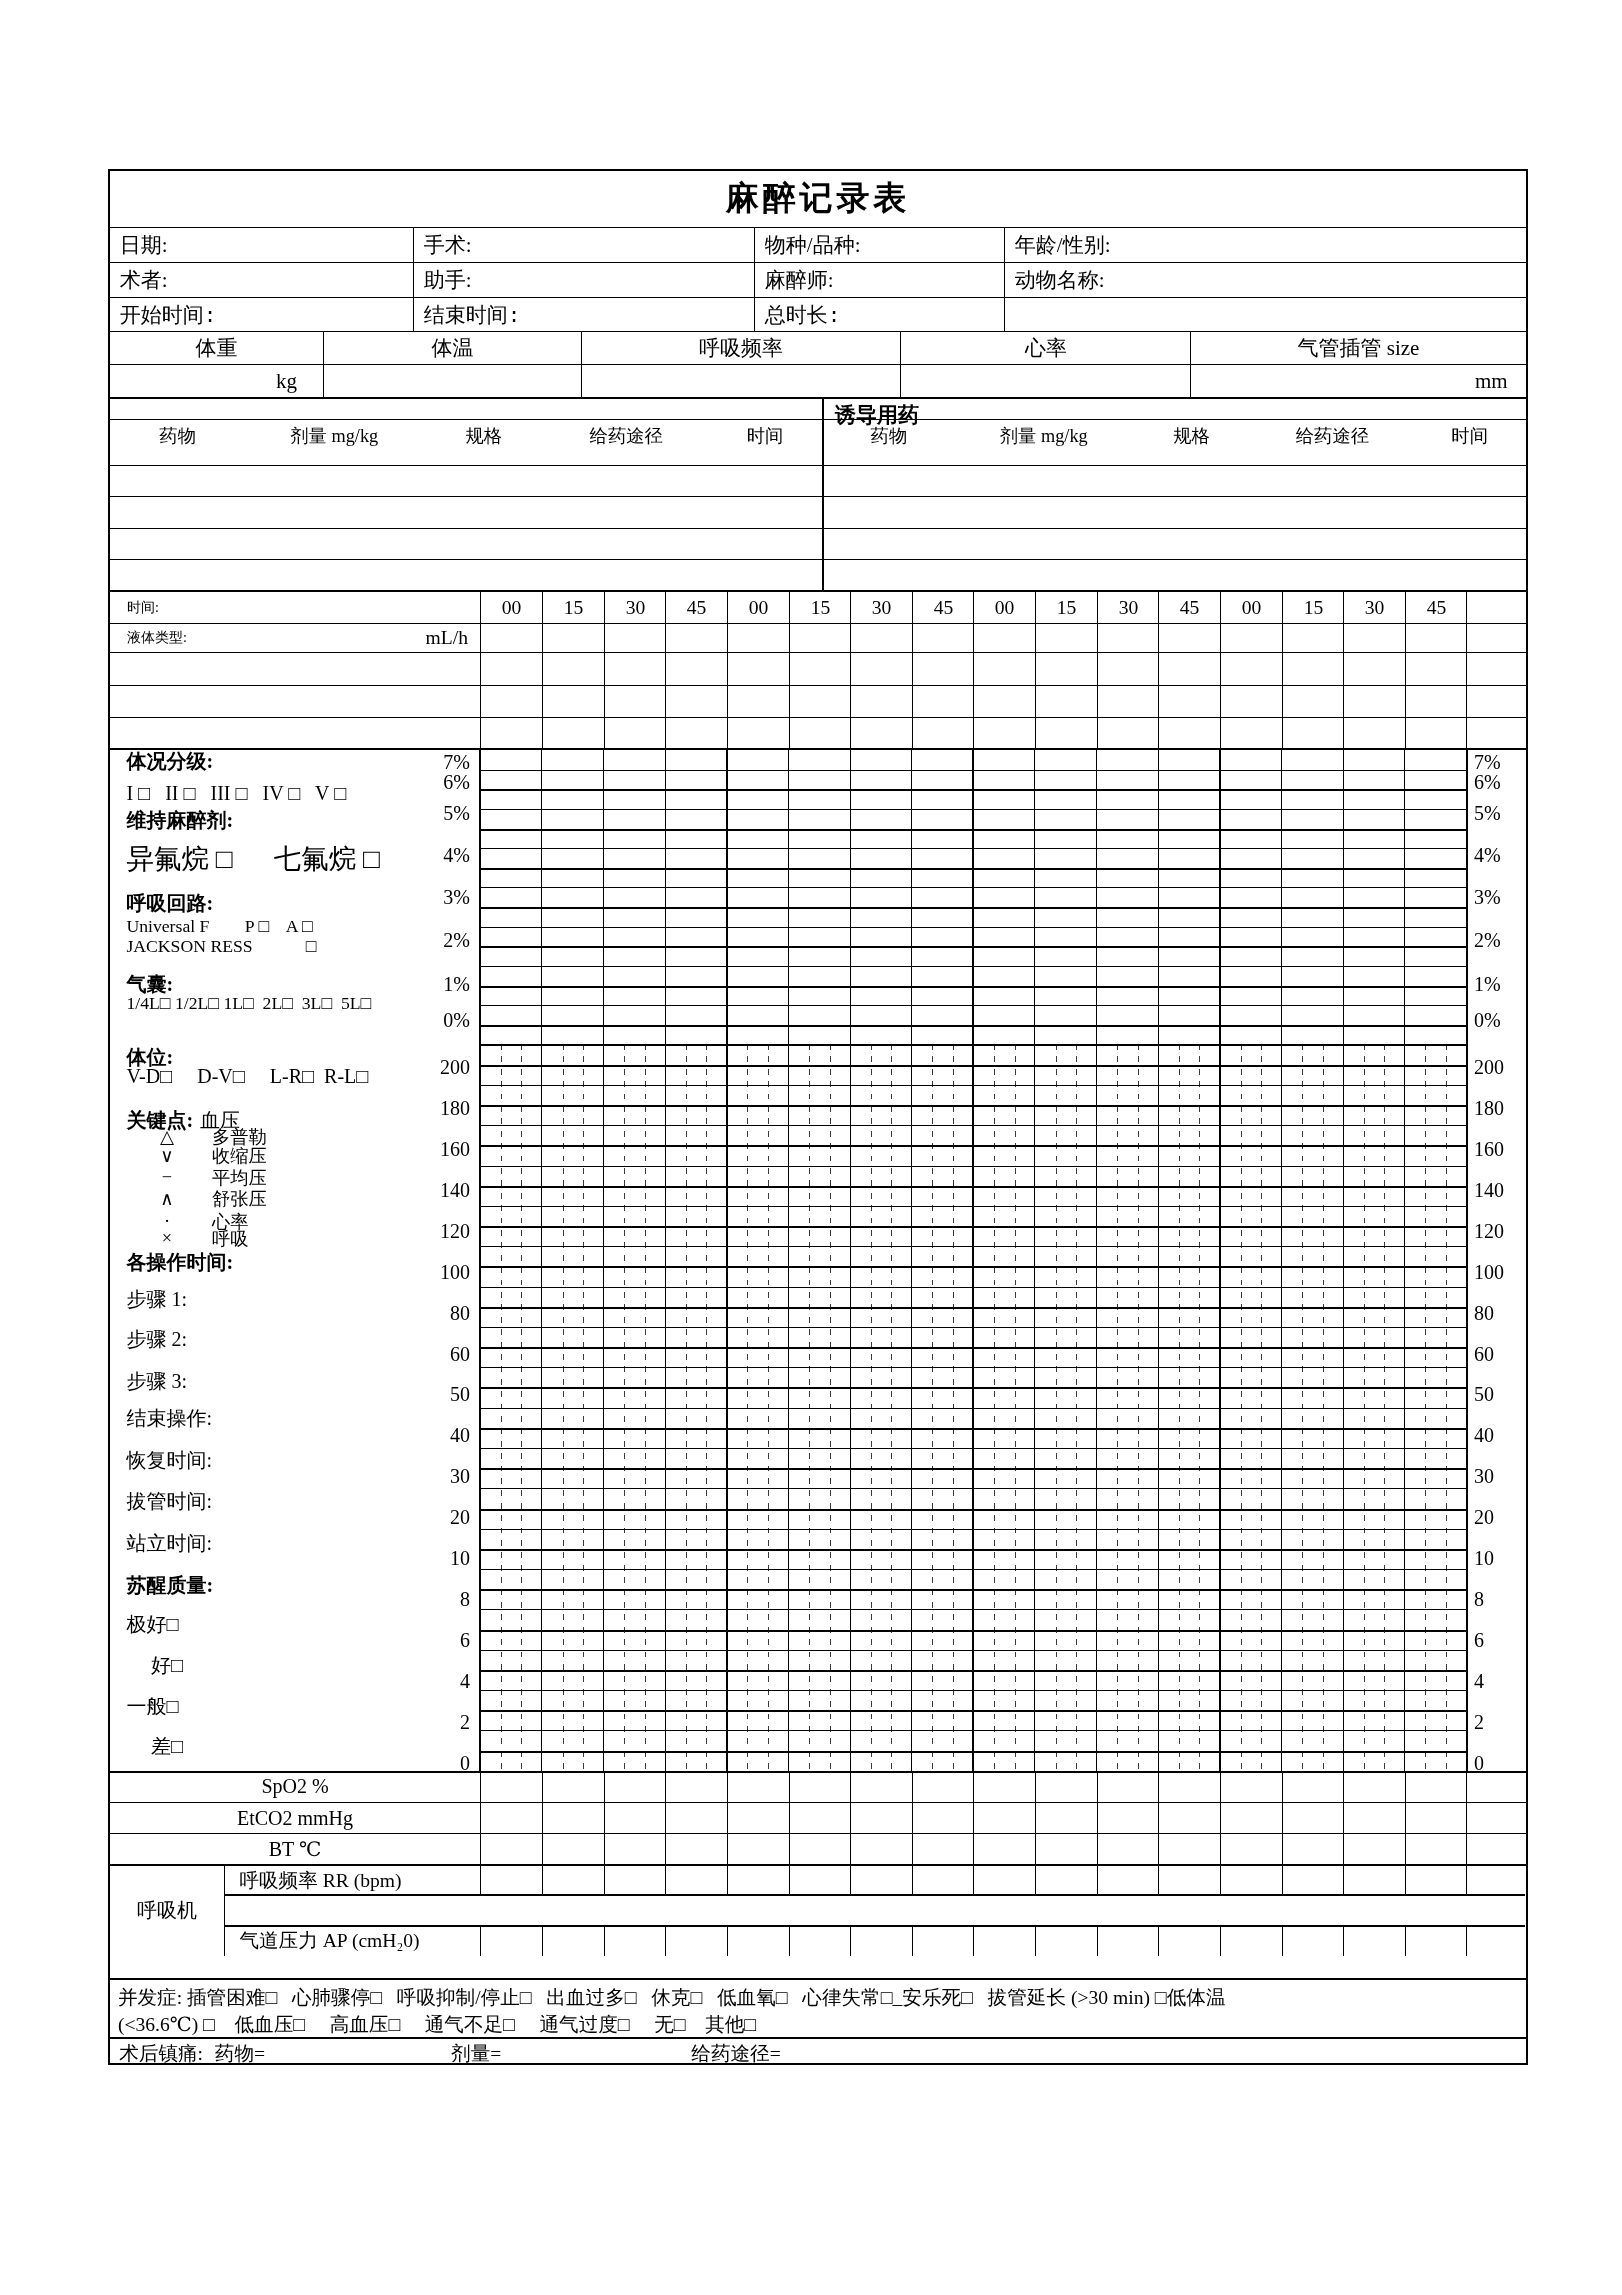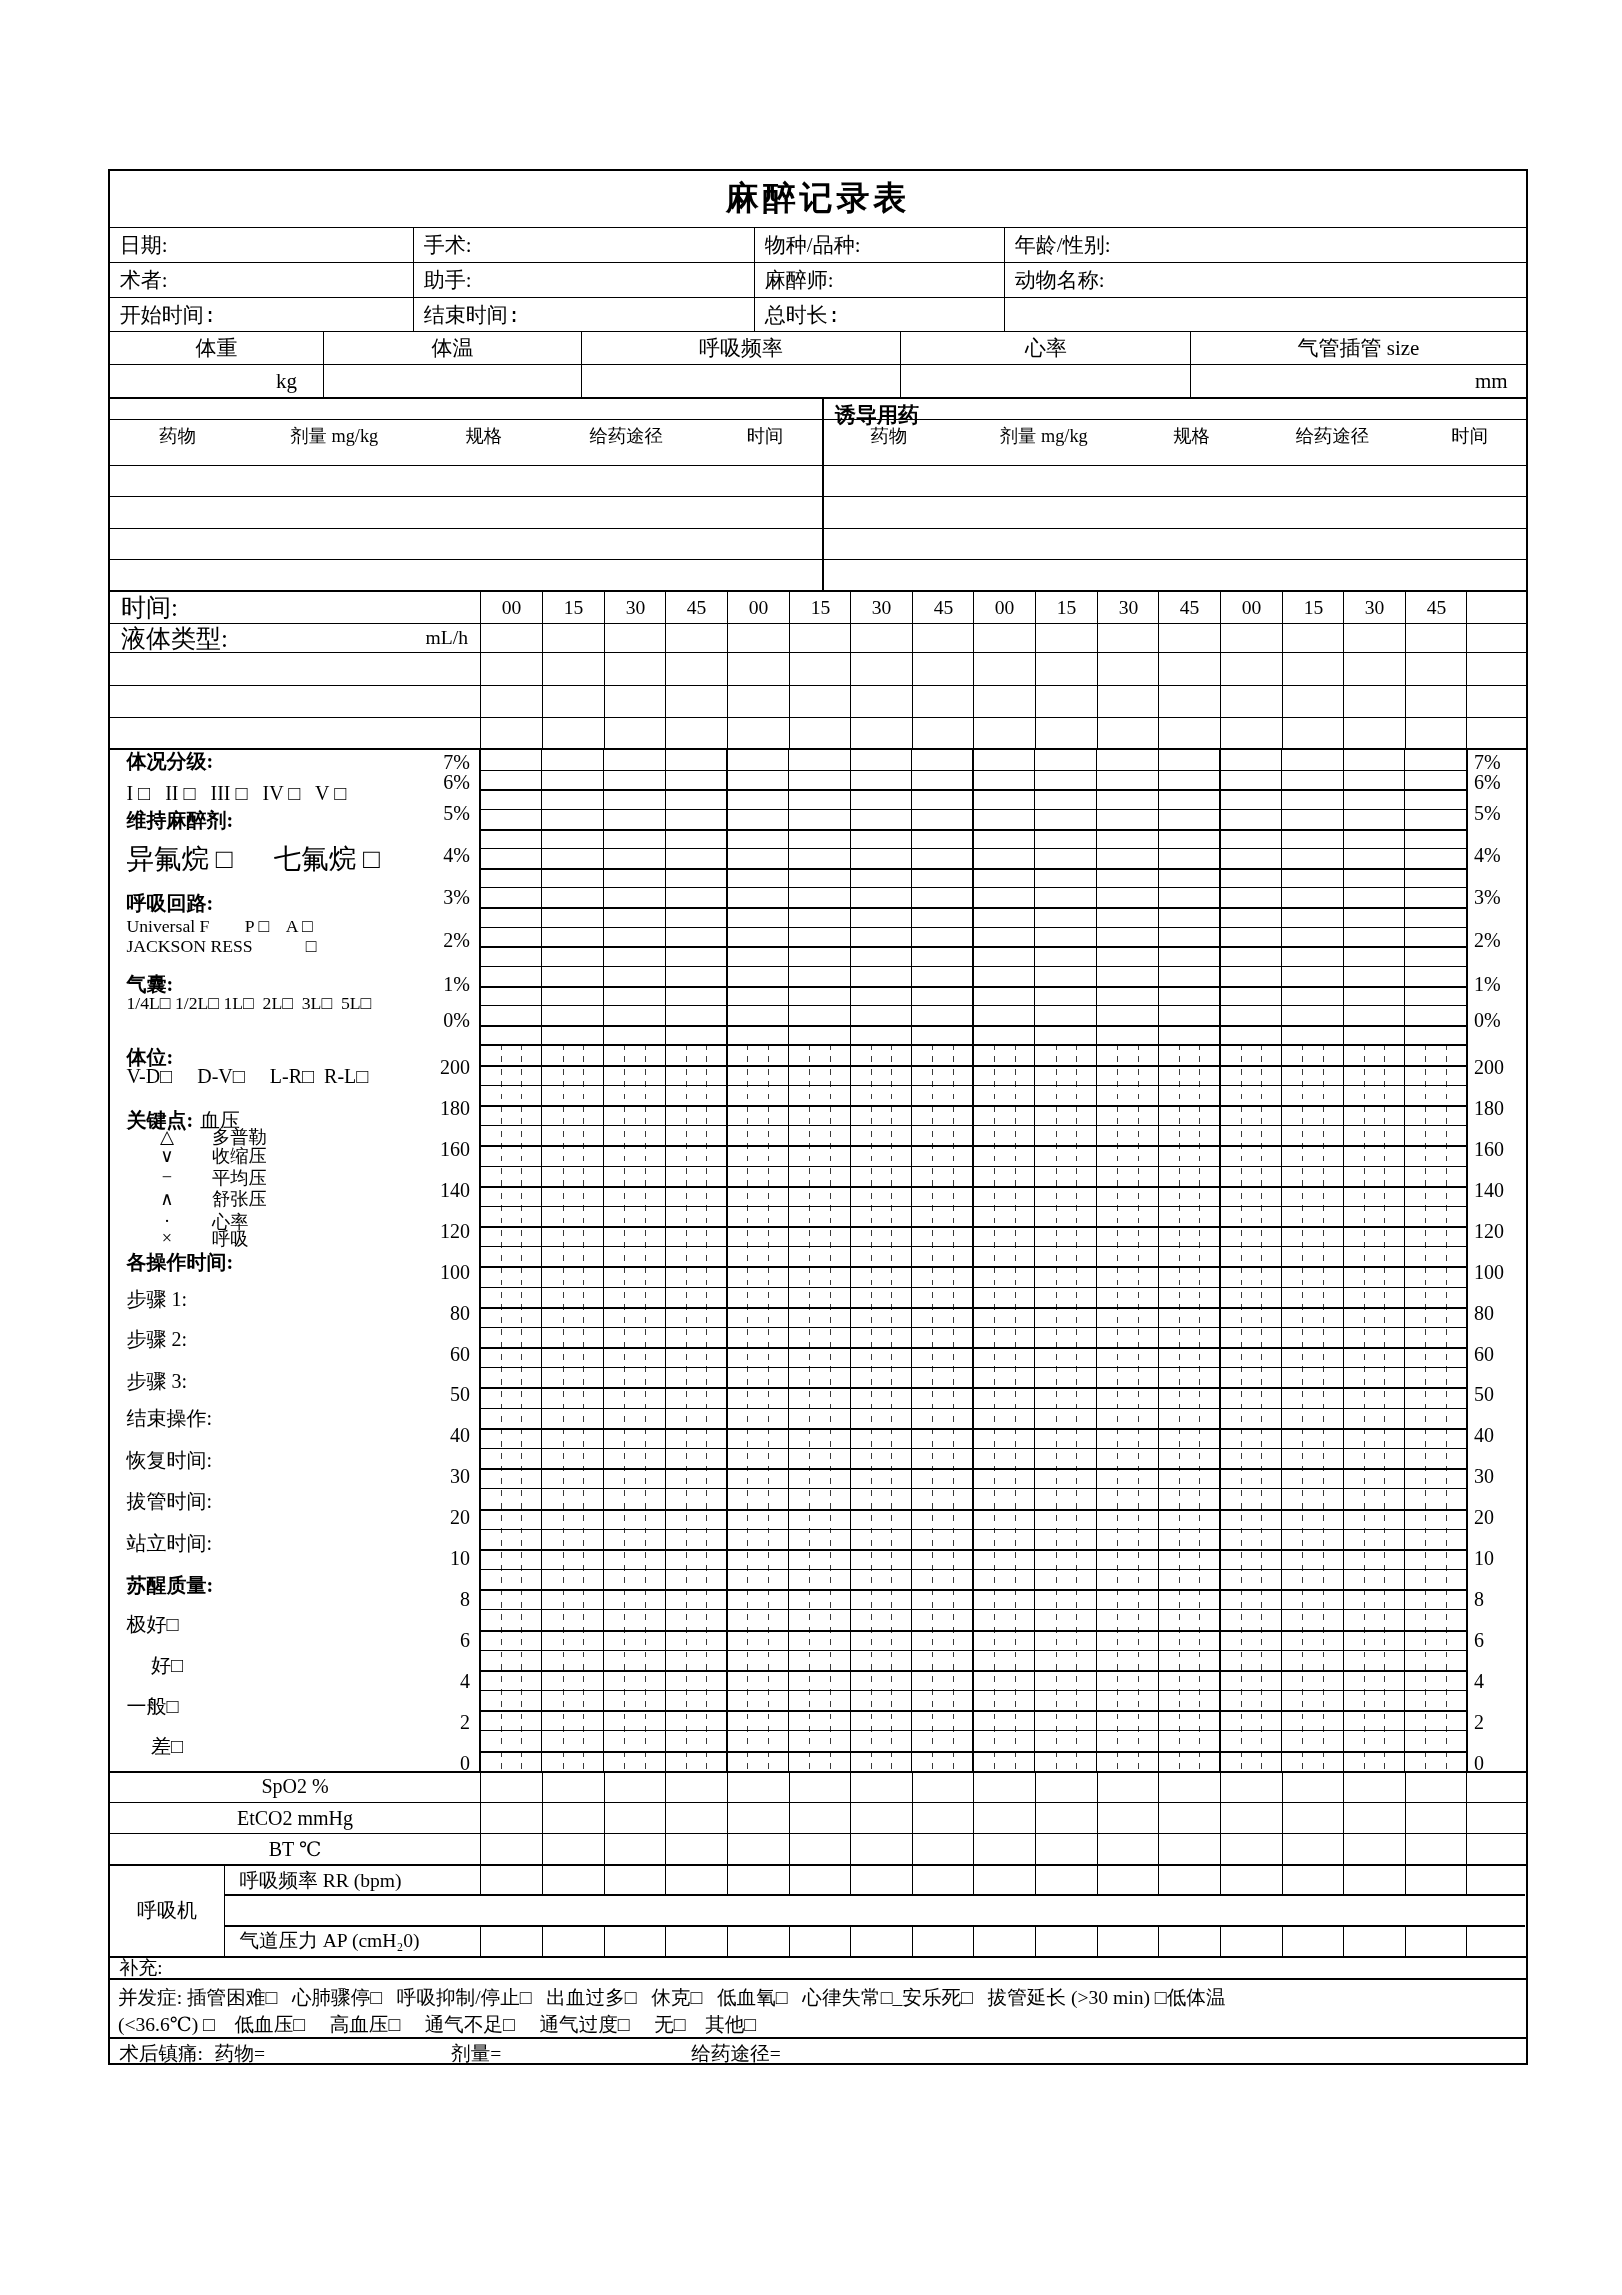--- a/index.html
+++ b/index.html
@@ -13,21 +13,21 @@
   .cell{position:absolute;top:0;height:100%;box-sizing:border-box;border-left:1.6px solid #000;
         display:flex;align-items:center;font-size:21px;padding-left:9.8px;}
   .first{border-left:none;}
   .ctr{justify-content:center;padding-left:0;}
   .rt{justify-content:flex-end;padding-left:0;}
   .title-text{width:100%;text-align:center;font-size:33px;font-weight:bold;letter-spacing:3.9px;line-height:54px;}
   .half{position:absolute;top:0;height:100%;box-sizing:border-box;display:flex;align-items:center;}
   .tcell{position:absolute;top:0;height:100%;box-sizing:border-box;border-left:1.3px solid #000;
          display:flex;align-items:center;justify-content:center;font-size:19.6px;}
   .lbl{position:absolute;left:0;top:0;height:100%;display:flex;align-items:center;
-       padding-left:11px;font-size:25px;box-sizing:border-box;}
+       padding-left:17px;font-size:14px;box-sizing:border-box;}
   .lp{position:absolute;left:0;width:366px;height:29px;padding-left:16.4px;font-size:20px;
       display:flex;align-items:center;box-sizing:border-box;}
   .b{font-weight:bold;}
   .big{font-size:27.5px;}
   .sm{font-size:17.7px;}
   .pre{white-space:pre;}
   .ind{padding-left:41px;}
   .lpl{position:absolute;left:0;width:366px;height:21px;padding-left:38px;font-size:18.3px;
        display:flex;align-items:center;box-sizing:border-box;}
   .sym{display:inline-block;width:38px;text-align:center;}
@@ -515,23 +515,20 @@
       <div class="tcell" style="left: 1172px; width: 62px;"></div>
       <div class="tcell" style="left: 1233px; width: 62px;"></div>
       <div class="tcell" style="left: 1295px; width: 62px;"></div>
       <div class="tcell" style="left: 1356px; right: 0px;"></div>
     </div>
 
   <div style="position:absolute;left:0;top:1693px;width:115px;height:92px;border-right:1.6px solid #000;box-sizing:border-box;display:flex;align-items:center;justify-content:center;font-size:20px;">呼吸机</div>
   <div class="hl" style="left:115px;top:1723px;width:1300px;height:1.6px;"></div>
   <div class="hl" style="left:115px;top:1754px;width:1300px;height:1.6px;"></div>
 
-  <div class="band heavy" style="top:1785px;height:22px;">
-    <div class="half" style="left:0;width:100%;padding-left:9.2px;font-size:19px;">补充:</div>
-  </div>
 
   <div class="band heavy" style="top:1807px;height:59px;">
     <div class="freeline pre" style="top:3.9px;">并发症: 插管困难□   心肺骤停□   呼吸抑制/停止□   出血过多□   休克□   低血氧□   心律失常□_安乐死□   拔管延长 (&gt;30 min) □低体温</div>
     <div class="freeline pre" style="top:31px;">(&lt;36.6℃) □    低血压□     高血压□     通气不足□     通气过度□     无□    其他□</div>
   </div>
 
   <div class="band heavy" style="top:1866px;height:30px;">
     <div class="half" style="left:0;width:100%;padding-left:9.2px;font-size:19.6px;">
       <span>术后镇痛:</span>
       <span style="margin-left:11.8px;">药物=</span>

